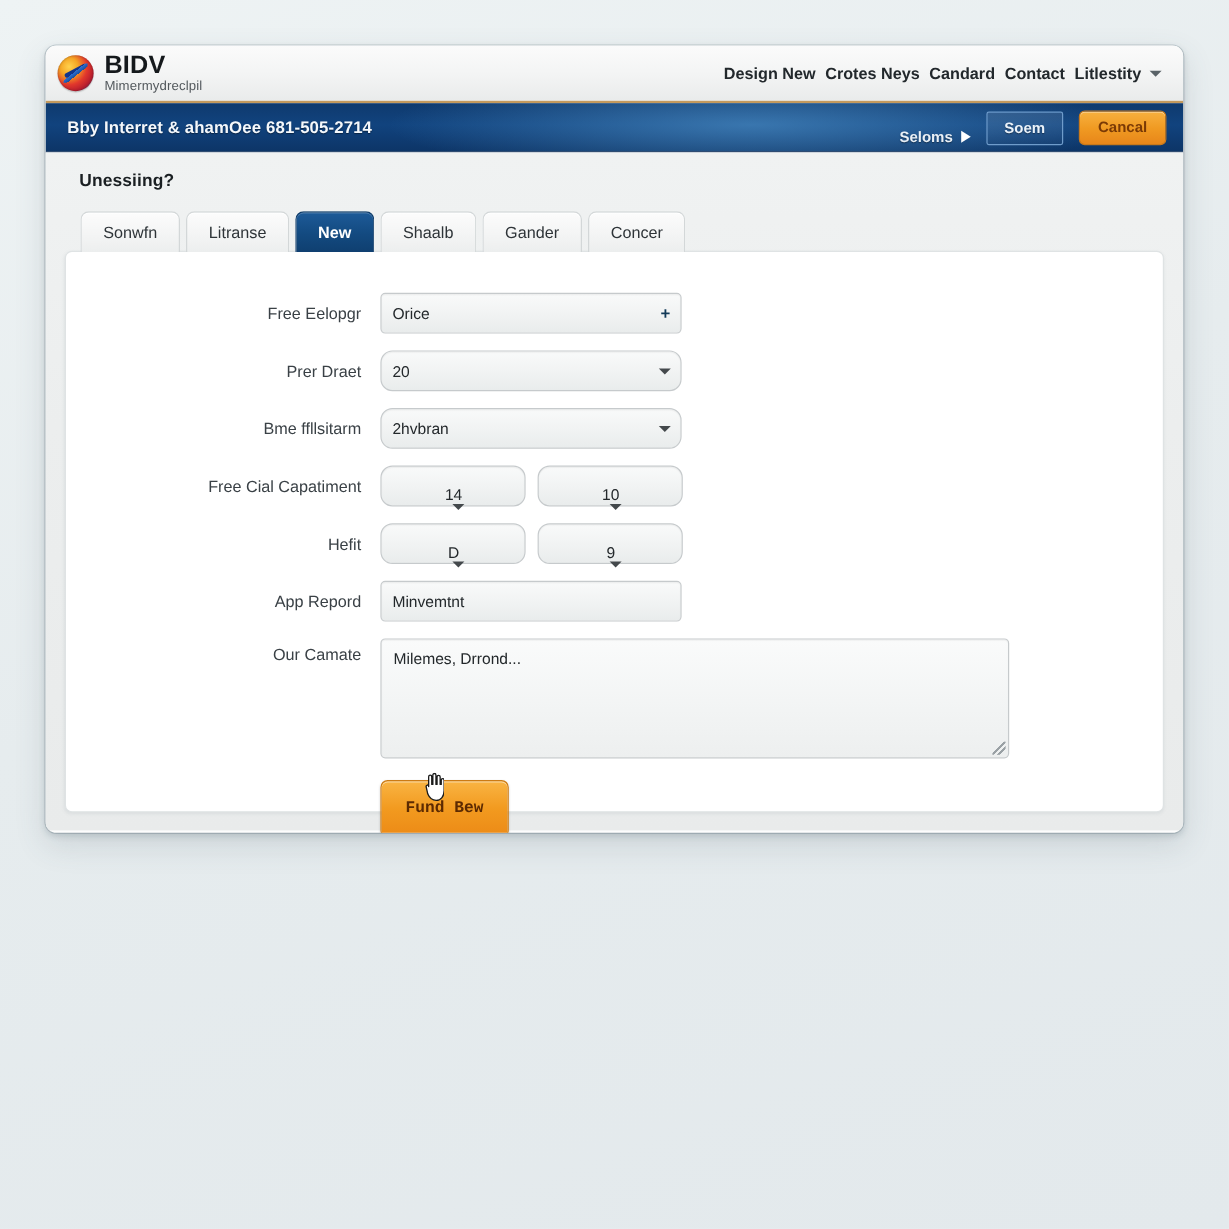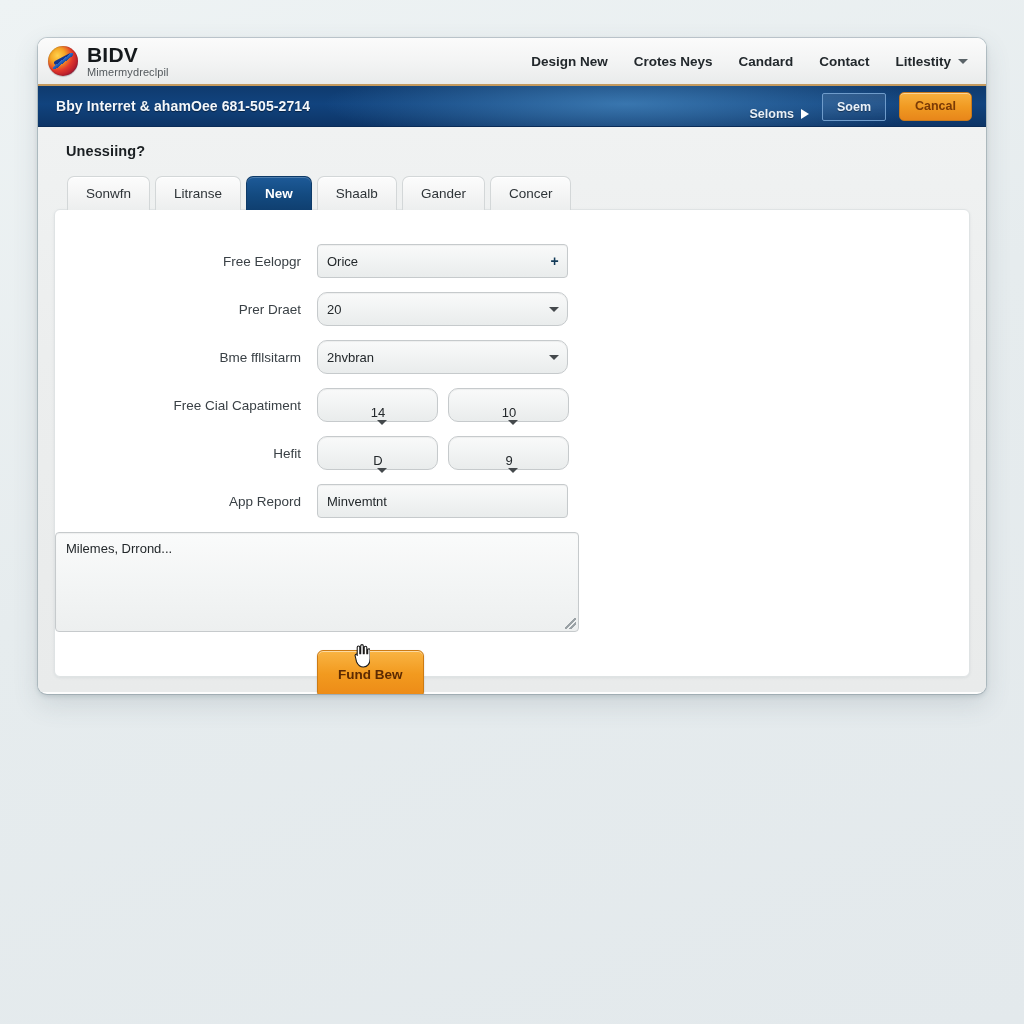--- a/index.html
+++ b/index.html
@@ -66,21 +66,21 @@
   .brand-text { line-height: 1.05; }
   .brand-name {
     font-size: 21px; font-weight: bold; color: #15191c; letter-spacing: .2px;
   }
   .brand-sub {
     font-size: 11px; color: #53595d; margin-top: 1px; letter-spacing: .1px;
   }
 
   .topnav {
     margin-left: auto;
-    display: flex; align-items: center; gap: 26px;
+    display: flex; align-items: center; gap: 8px;
     padding-right: 4px;
   }
   .topnav-item {
     font-size: 13.5px; font-weight: bold; color: #22282c;
     cursor: pointer; white-space: nowrap;
   }
   .topnav-item.has-caret { display: flex; align-items: center; gap: 7px; }
   .caret-down {
     width: 0; height: 0;
     border-left: 5px solid transparent;
@@ -270,20 +270,21 @@
     position: relative;
     min-width: 97px; height: 48px;
     padding: 0 20px;
     border-radius: 6px;
     border: 1px solid #cc7b14;
     background: linear-gradient(to bottom, #f9b443 0%, #f29a1f 50%, #ec8a16 100%);
     color: #5c2a02; font-size: 13.5px; font-weight: bold;
     display: flex; align-items: center; justify-content: center;
     cursor: pointer;
     box-shadow: inset 0 1px 0 rgba(255,255,255,.5), 0 1px 2px rgba(0,0,0,.18);
+    font-family: Liberation Mono, monospace;
   }
 
   
   .cursor-hand {
     position: absolute;
     left: 352px; top: 644px;
     width: 18px; height: 24px;
     z-index: 50;
     pointer-events: none;
   }
@@ -402,20 +403,21 @@
       <div class="form-row">
         <div class="form-label">App Repord</div>
         <div class="controls">
           <div class="fld w-251">
             <span>Minvemtnt</span>
           </div>
         </div>
       </div>
 
       <div class="form-row row-ta">
+        <div class="form-label">Our Camate</div>
         <div class="controls">
           <div class="ta">
             <span>Milemes, Drrond...</span>
             <span class="ta-grip"></span>
           </div>
         </div>
       </div>
 
       <div class="submit-wrap">
         <div class="submit-spacer"></div>

